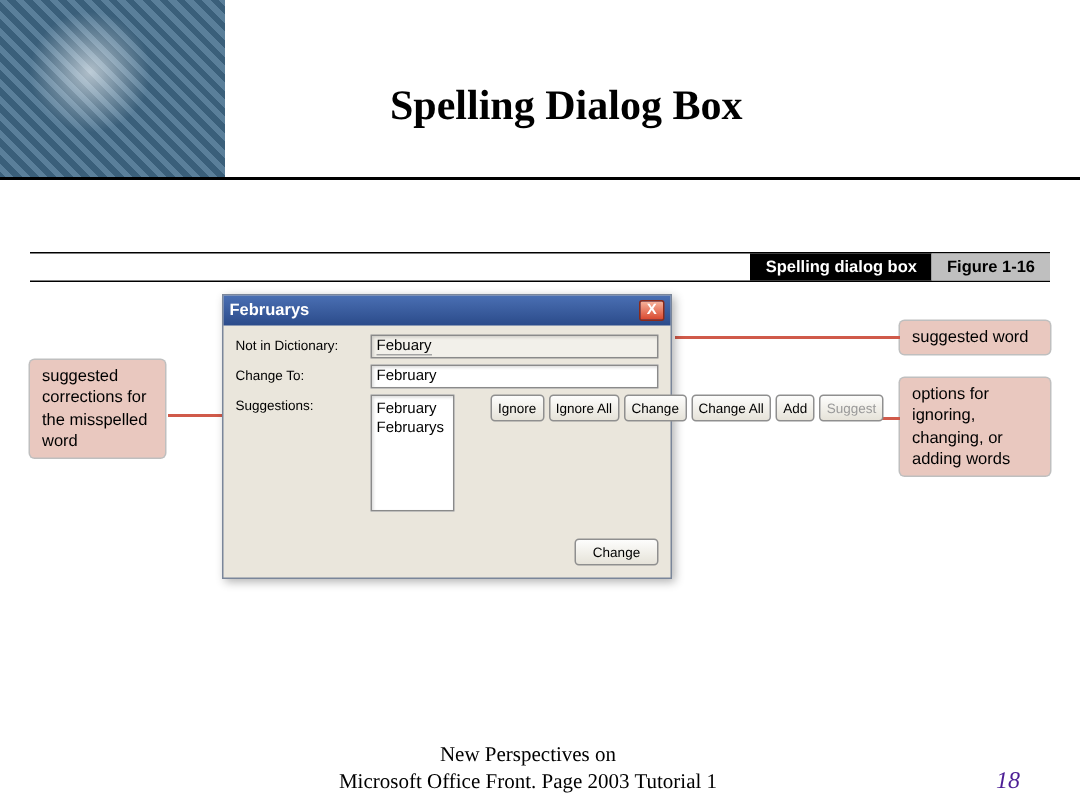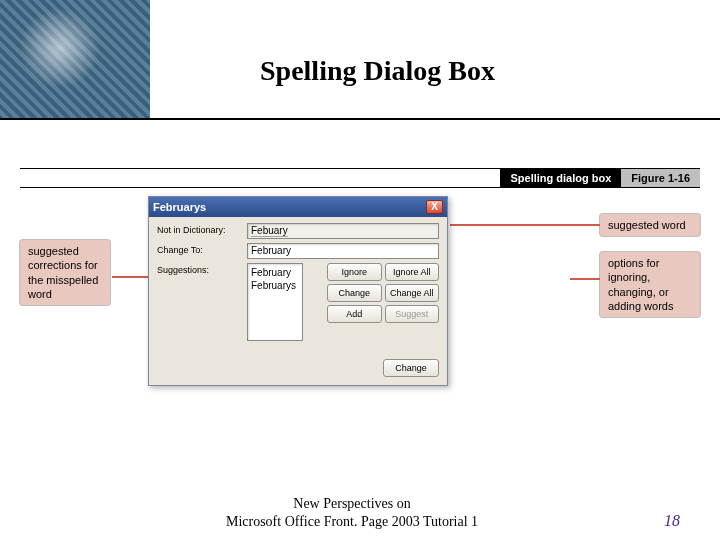--- a/index.html
+++ b/index.html
@@ -163,21 +163,21 @@
     height: 78px;
     background: #fff;
     border: 1px solid #8a8a8a;
     box-shadow: inset 1px 1px 2px rgba(0,0,0,.15);
     padding: 2px 3px;
     font-size: 10px;
     line-height: 1.3;
   }
   .btnrow-sugg {
     display: flex;
-    flex-direction: column;
+    flex-direction: row;
     gap: 3px;
     width: 112px;
   }
   .btnpair { display: flex; gap: 3px; }
   .btn {
     flex: 1;
     height: 18px;
     background: linear-gradient(#fdfdfc,#e6e3d9);
     border: 1px solid #8f8f8f;
     border-radius: 3px;

